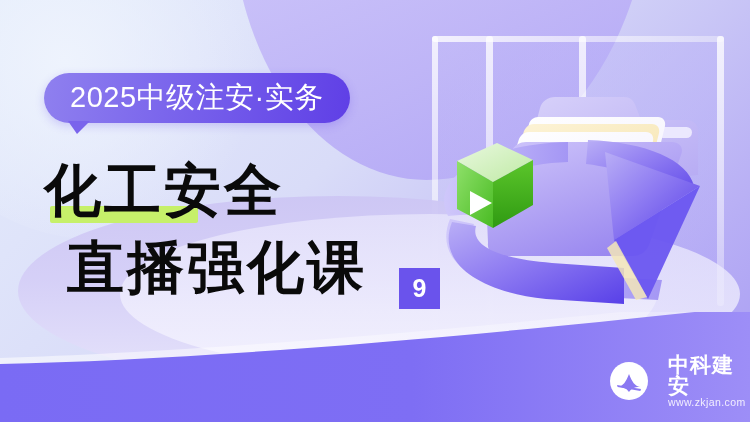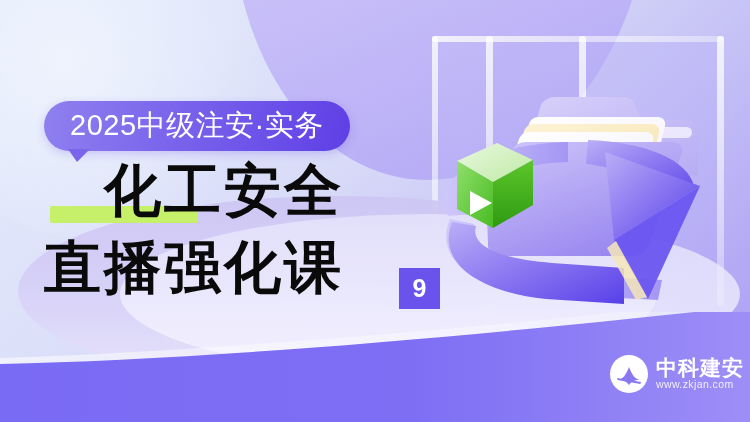--- a/index.html
+++ b/index.html
@@ -68,21 +68,21 @@
   .panel-c{
     position:absolute;left:154px;top:6px;width:131px;height:294px;
     background:linear-gradient(180deg,rgba(186,178,248,.42),rgba(170,159,246,.22));
   }
 
   
   .wave{position:absolute;left:0;bottom:0;width:750px;height:110px;}
   .wave svg{display:block;width:750px;height:110px;}
 
   
-  .tag-wrap{position:absolute;left:44px;top:73px;margin-top:28px;}
+  .tag-wrap{position:absolute;left:44px;top:73px;}
   .tag{
     position:relative;
     display:inline-block;
     padding:7px 26px 9px 26px;
     border-radius:26px;
     background:linear-gradient(100deg,#8f80ef 0%,#7b66ec 40%,#5f3fe6 100%);
     color:#ffffff;
     font-size:29px;
     line-height:1.18;
     letter-spacing:.5px;
@@ -92,59 +92,59 @@
   .tag-tail{
     position:absolute;left:24px;bottom:-11px;
     width:0;height:0;
     border-left:9px solid transparent;
     border-right:13px solid transparent;
     border-top:13px solid #7a64ec;
   }
 
   
   .headline{position:absolute;left:44px;top:152px;}
-  .hl-row{position:relative;display:block;height:76px;text-align:right;}
+  .hl-row{position:relative;display:block;height:76px;}
   .hl-green{
     position:absolute;left:6px;top:54px;
     width:148px;height:17px;
     background:#c6f06a;
     border-radius:2px;
     z-index:1;
   }
   .hl-text{
     position:relative;z-index:2;
     display:block;
     font-family:"DejaVu Sans","Liberation Sans",sans-serif;
     font-weight:bold;
     font-size:57px;
     line-height:76px;
     letter-spacing:3px;
     color:#0a0a0a;
     white-space:nowrap;
   }
-  .hl-row.second{height:78px;}
+  .hl-row.second{height:78px;margin-left:23px;}
   .hl-row.second .hl-text{line-height:78px;}
   .badge{
     position:absolute;left:399px;top:268px;
     width:41px;height:41px;
     background:#6a53ec;
     color:#ffffff;
     font-size:25px;font-weight:bold;
     display:flex;align-items:center;justify-content:center;
     z-index:3;
   }
 
   
   .illus{position:absolute;left:400px;top:0px;width:350px;height:360px;}
   .illus svg{display:block;}
 
   
   .logo{
     position:absolute;left:610px;top:355px;
-    display:flex;align-items:center;gap:8px;
+    display:flex;align-items:center;gap:20px;
   }
   .logo-mark{
     width:38px;height:38px;border-radius:50%;
     background:#ffffff;
     display:flex;align-items:center;justify-content:center;
     flex:0 0 auto;
   }
   .logo-txt{display:flex;flex-direction:column;line-height:1;}
   .logo-name{
     font-family:"DejaVu Sans","Liberation Sans",sans-serif;

